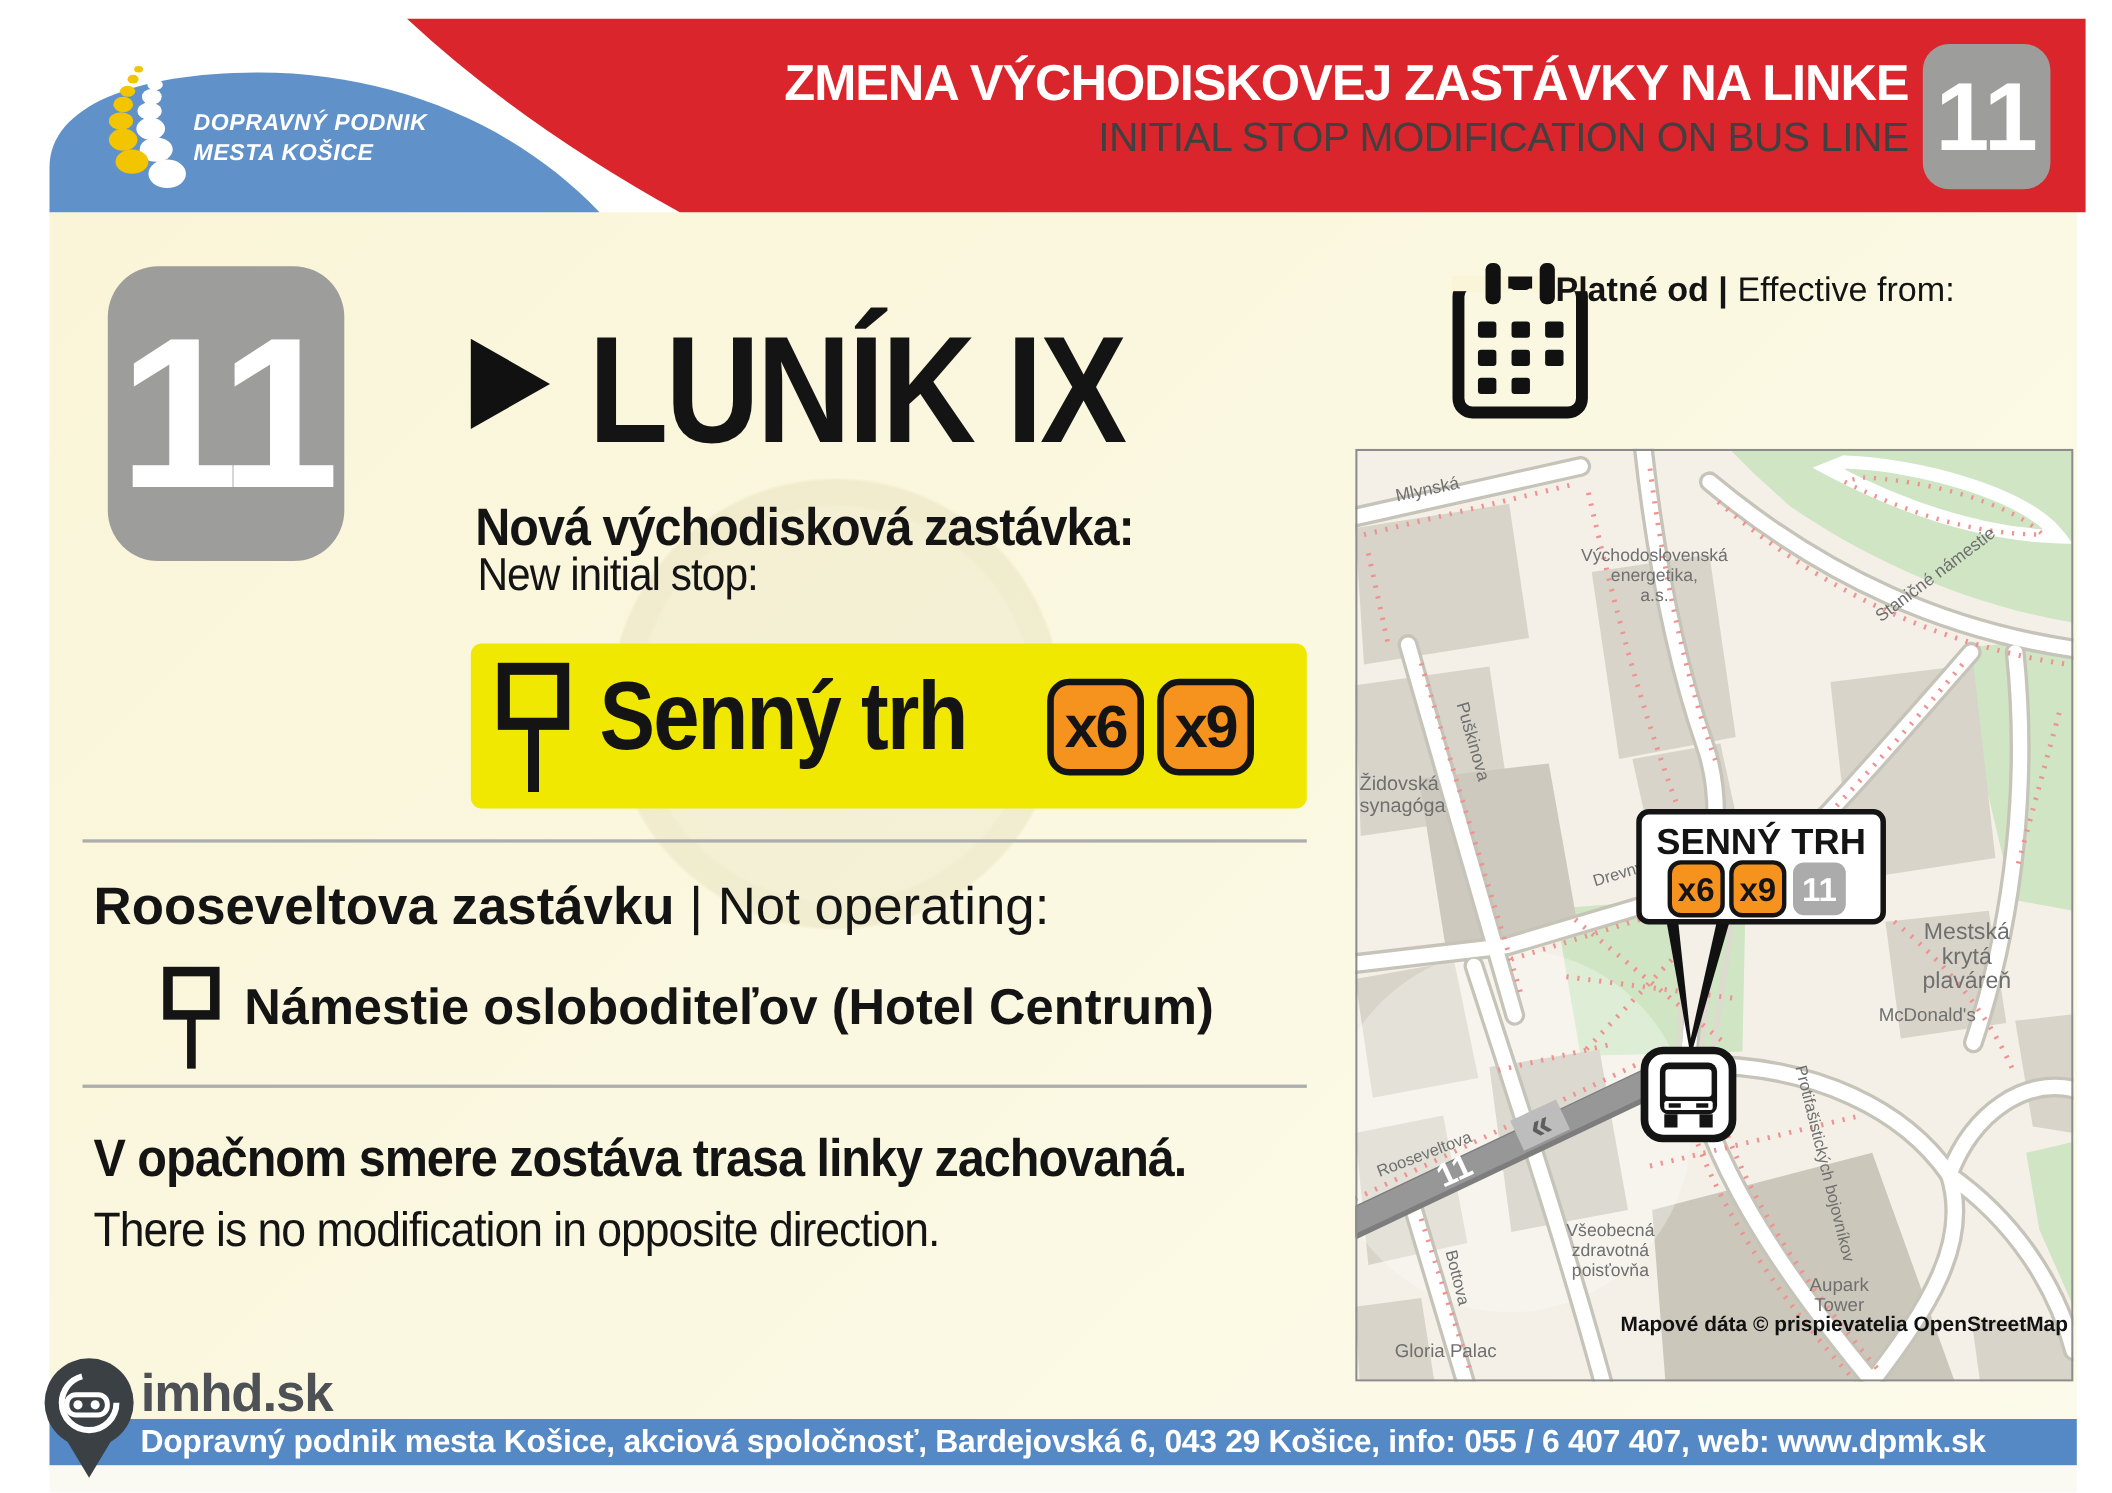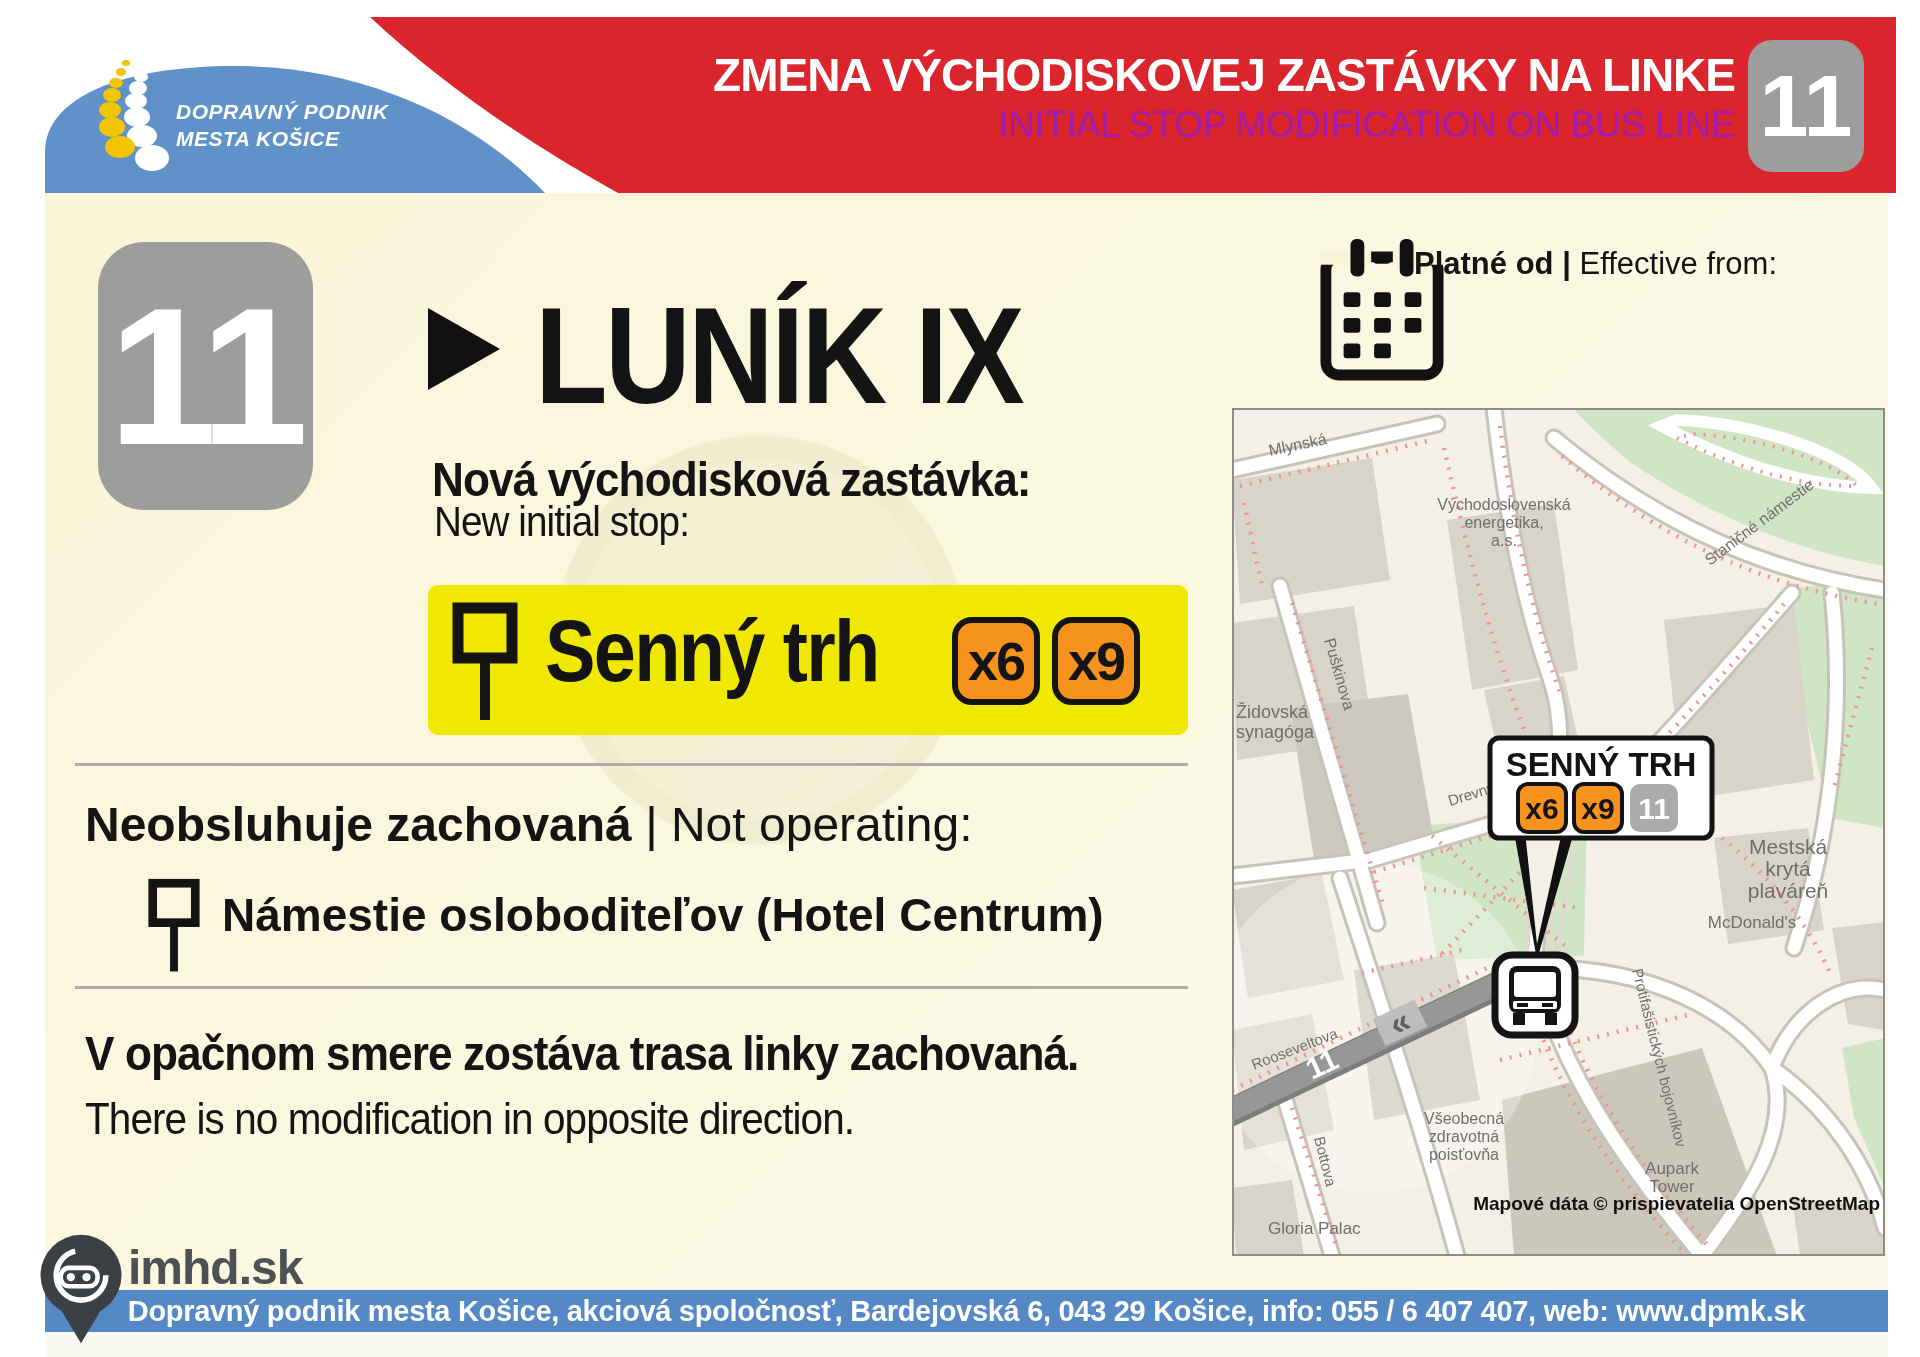--- a/index.html
+++ b/index.html
@@ -11,21 +11,21 @@
   
   .cream{left:45px;top:193px;width:1843px;height:1139px;
     background:linear-gradient(135deg,#FAF5D8 0%,#FBF8E2 55%,#FCFAEA 100%);}
   .below-footer{left:45px;top:1332px;width:1843px;height:25px;background:#FBFAF2;}
   
   .wm1{left:545px;top:420px;width:430px;height:440px;border-radius:50%;
        background:radial-gradient(circle,rgba(140,125,40,.06) 0 58%,rgba(140,125,40,.09) 59% 66%,transparent 67%);}
   
   .hdr-title{right:185px;top:48px;width:1200px;text-align:right;color:#fff;
      font-size:46px;font-weight:700;letter-spacing:-1px;white-space:nowrap;}
-  .hdr-sub{right:185px;top:104px;width:1200px;text-align:right;color:#a21caf;
+  .hdr-sub{right:185px;top:104px;width:1200px;text-align:right;color:#404040;
      font-size:37px;font-weight:400;letter-spacing:-0.5px;white-space:nowrap;}
   .hdr-badge{left:1748px;top:40px;width:116px;height:132px;background:#9D9D9C;border-radius:24px;
      display:flex;align-items:center;justify-content:center;color:#fff;font-size:88px;font-weight:700;}
   .logo-text{left:176px;top:98px;color:#fff;font-style:italic;font-weight:700;
      font-size:21px;line-height:27px;letter-spacing:0.5px;}
   
   .line-badge{left:98px;top:242px;width:215px;height:268px;background:#9D9D9C;border-radius:46px;
      display:flex;align-items:center;justify-content:center;color:#fff;font-size:195px;font-weight:700;letter-spacing:-6px;}
   .dest-arrow{left:428px;top:308px;width:0;height:0;border-left:72px solid #111;
      border-top:41px solid transparent;border-bottom:41px solid transparent;}
@@ -109,21 +109,21 @@
     <rect x="6" y="6" width="54" height="50" fill="none" stroke="#141414" stroke-width="11"></rect>
     <rect x="28" y="56" width="10" height="62" fill="#141414"></rect>
   </svg>
   <div class="abs newstop-name"><span class="cx">Senný trh</span></div>
   <div class="badge-or" style="left:952px">x6</div>
   <div class="badge-or" style="left:1052px">x9</div>
 
   <div class="abs divider" style="top:763px"></div>
 
   <div class="abs notop-line">
-    <span class="bold">Neobsluhuje zachovaná</span>
+    <span class="bold">Rooseveltova zastávku</span>
     <span class="reg">|</span>
     <span class="reg">Not operating:</span>
   </div>
 
   <svg class="abs" style="left:148px;top:878px" width="52" height="94" viewBox="0 0 66 118">
     <rect x="6" y="6" width="54" height="50" fill="none" stroke="#141414" stroke-width="11"></rect>
     <rect x="28" y="56" width="10" height="62" fill="#141414"></rect>
   </svg>
   <div class="abs skipped-line">
     <span class="bold">Námestie osloboditeľov</span>

